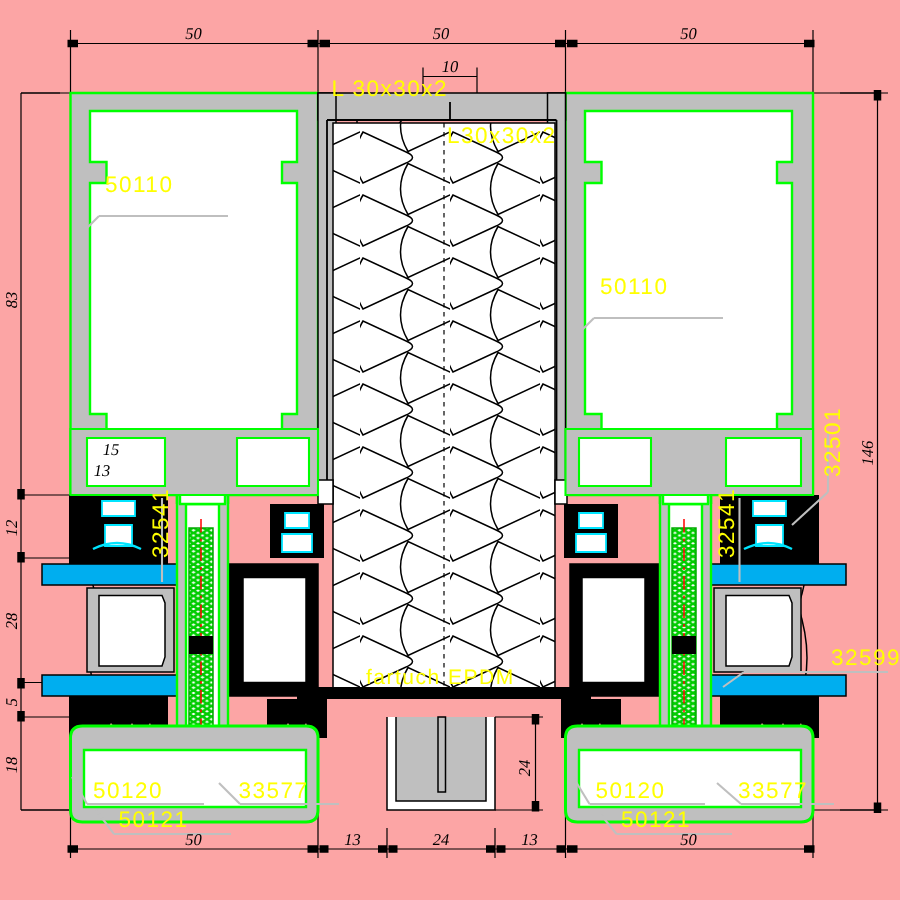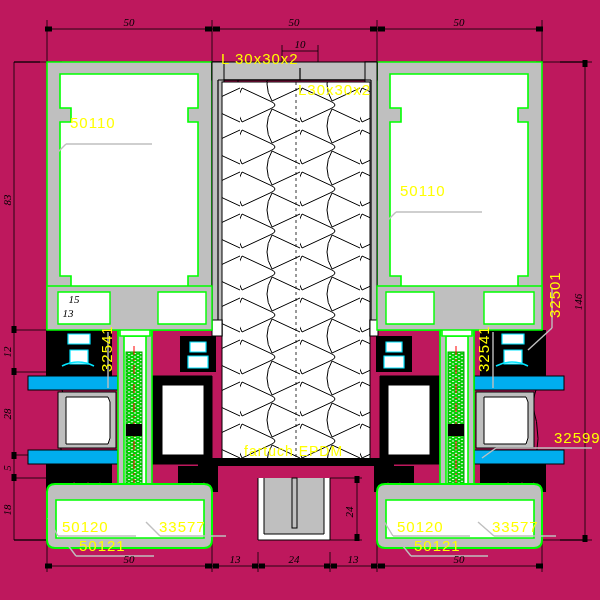--- a/index.html
+++ b/index.html
@@ -1,18 +1,18 @@
 <!DOCTYPE html>
 <html><head>
 <meta charset="utf-8">
 <style>
   html,body{margin:0;padding:0;background:#ffffff;}
   body{width:600px;height:600px;overflow:hidden;
        font-family:"Liberation Serif",serif;}
-  #stage{position:relative;width:600px;height:600px;background:#be185d;}
+  #stage{position:relative;width:600px;height:600px;background:#fca5a5;}
   svg{display:block;}
   .dimtxt{font-family:"Liberation Serif",serif;font-size:11px;font-style:italic;fill:#000;}
   .partlbl{font-family:"Liberation Sans",sans-serif;font-size:15px;fill:#ffff00;letter-spacing:1px;}
   .matlbl{font-family:"Liberation Sans",sans-serif;font-size:14px;fill:#ffff00;letter-spacing:1px;}
 </style>
 </head>
 <body>
 
 <div id="stage">
 <svg width="600" height="600" viewBox="0 0 600 600">

